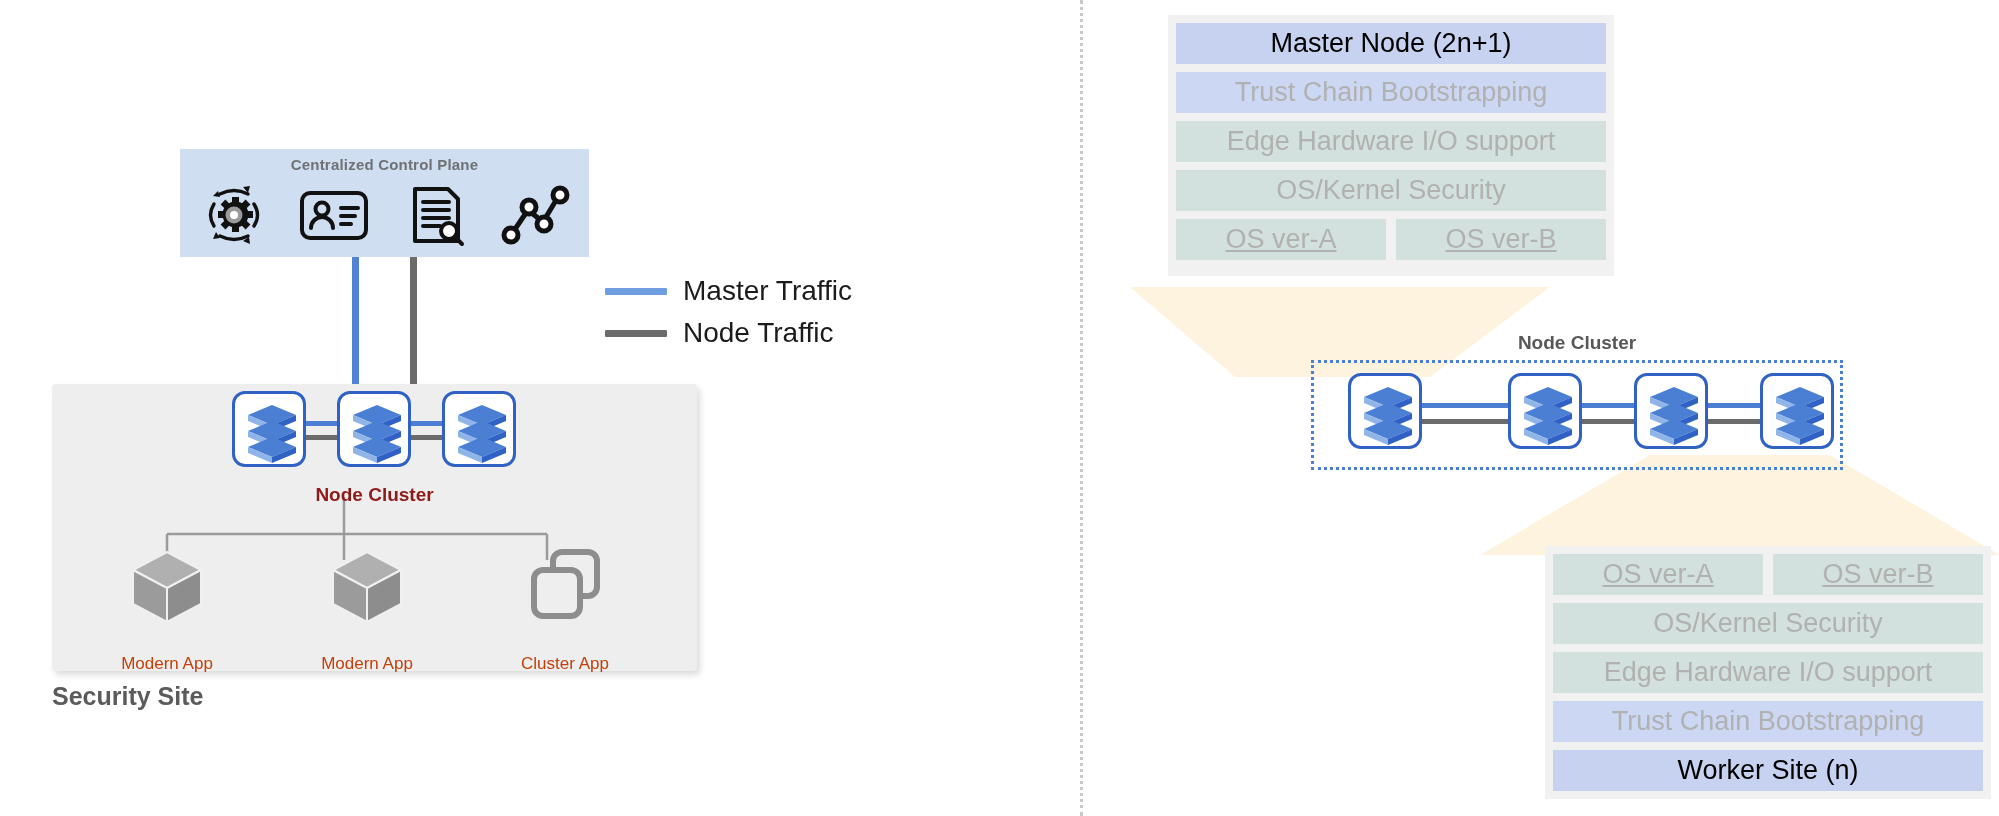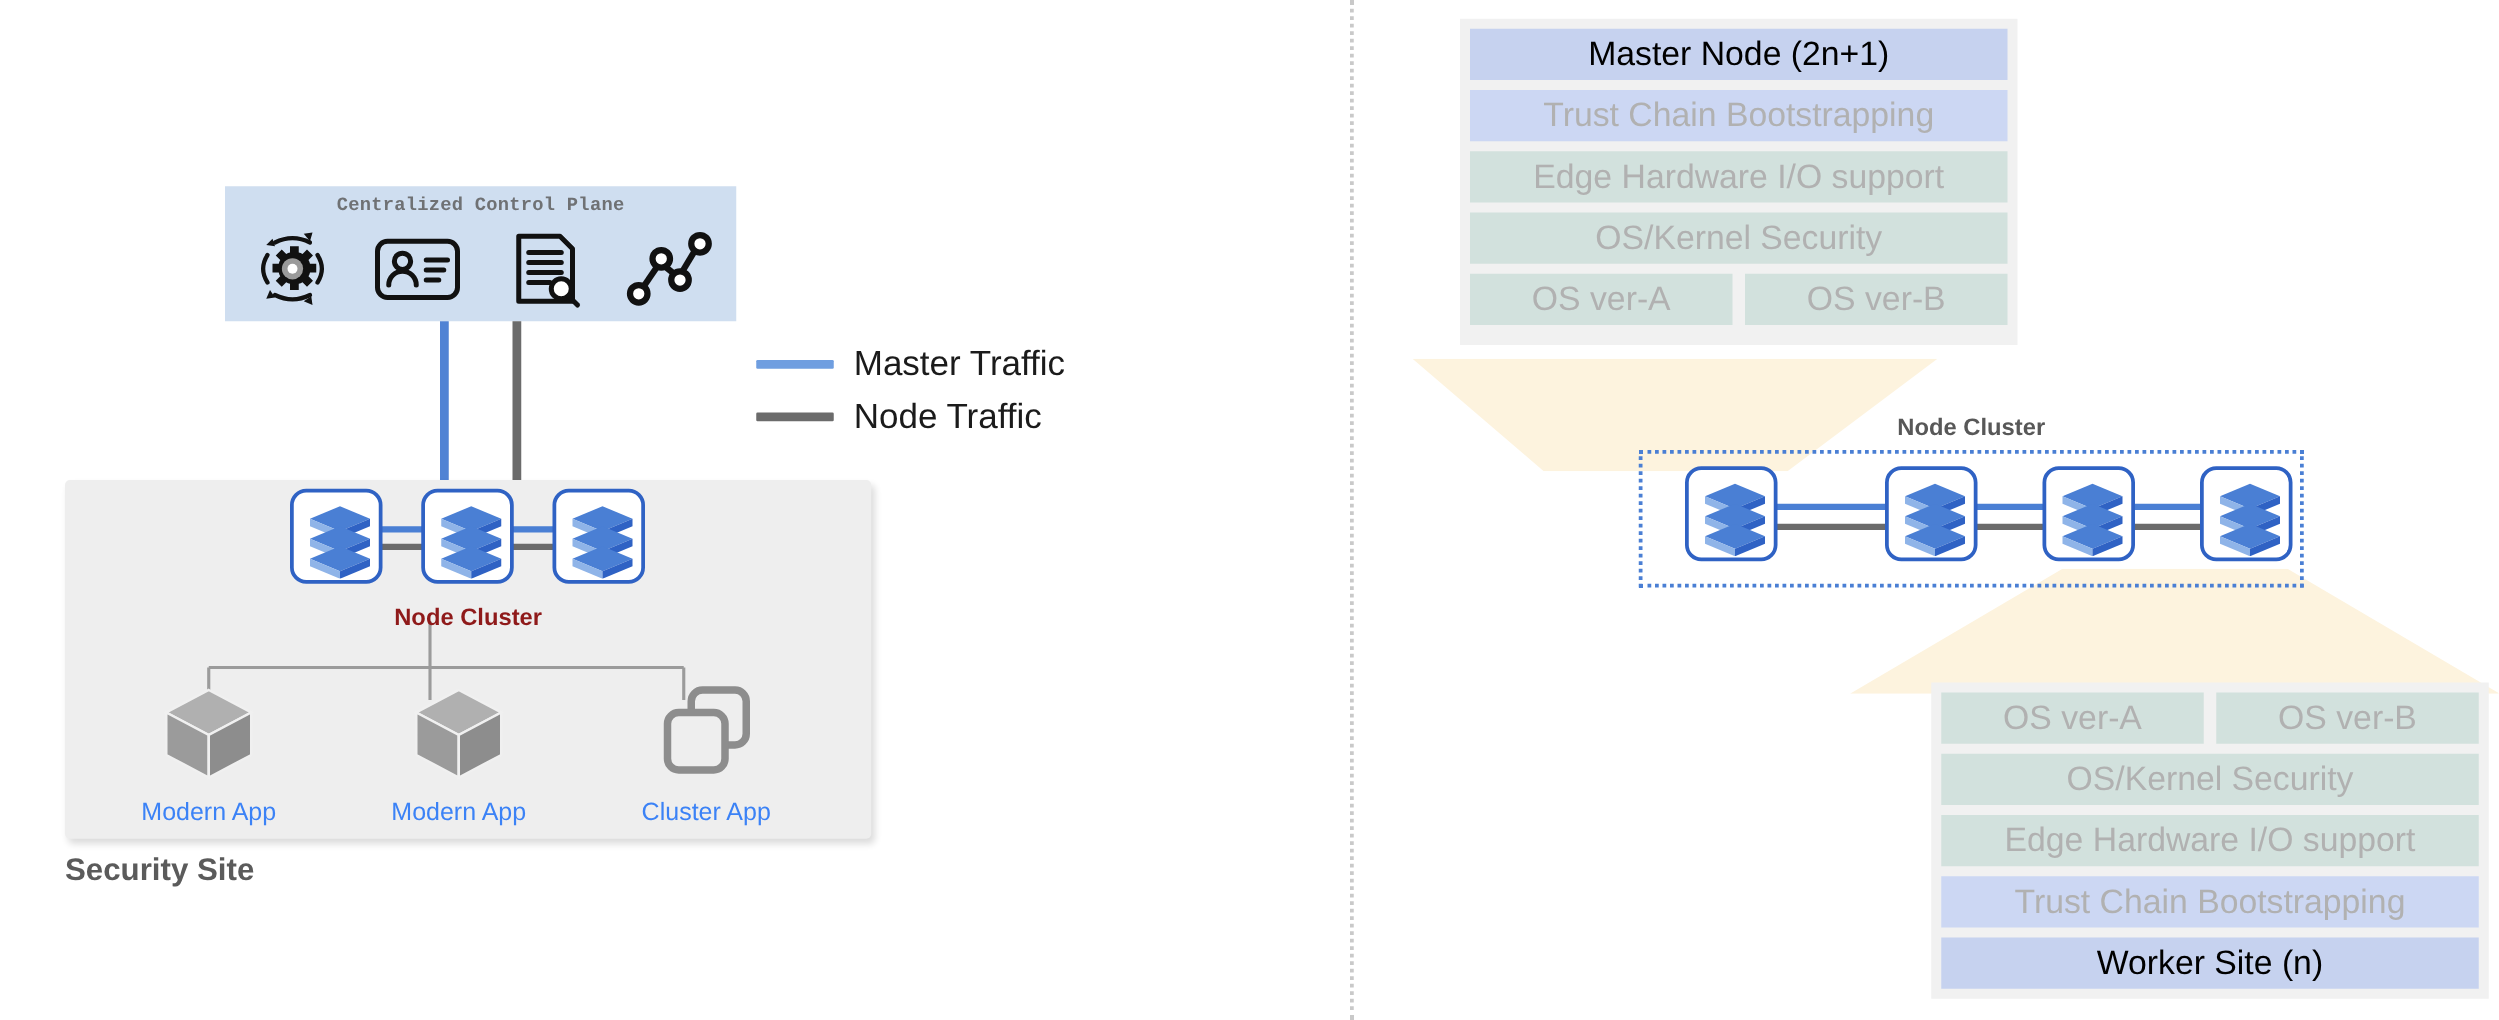--- a/index.html
+++ b/index.html
@@ -41,21 +41,20 @@
   .ccp-title {
     position: absolute;
     left: 0;
     top: 7px;
     width: 409px;
     text-align: center;
     font-size: 15px;
     font-weight: bold;
     color: #6f7174;
     letter-spacing: .2px;
-    font-family: Liberation Mono, monospace;
   }
   .ccp-icons {
     position: absolute;
     left: 14px;
     top: 30px;
     width: 381px;
     height: 72px;
     display: flex;
     align-items: center;
     justify-content: space-between;
@@ -164,23 +163,23 @@
   
   .tree { position: absolute; left: 52px; top: 384px; width: 645px; height: 287px; }
 
   
   .app {
     position: absolute;
     width: 150px;
     text-align: center;
   }
   .app-label {
-    font-size: 20px;
-    color: #3b82f6;
-    margin-top: 6px;
+    font-size: 17px;
+    color: #c2410c;
+    margin-top: 22px;
   }
   .app.a0 { left: 92px;  top: 546px; }
   .app.a1 { left: 292px; top: 546px; }
   .app.a2 { left: 490px; top: 546px; }
 
   
 
   
   .funnel { position: absolute; }
 
@@ -198,21 +197,21 @@
     align-items: center;
     justify-content: center;
     font-size: 27px;
     box-sizing: border-box;
   }
   .layer:last-child { margin-bottom: 0; }
   .layer.blue-strong { background: #c6d2ef; color: #000000; }
   .layer.blue-soft   { background: #ccd7f3; color: #b1b1b1; }
   .layer.teal        { background: #d2e1dd; color: #b1b1b1; }
   .layer-pair { display: flex; gap: 10px; height: 41px; margin-bottom: 8px; }
-  .layer-pair .layer { flex: 1; margin-bottom: 0; }
+  .layer-pair .layer { flex: 1; margin-bottom: 0; text-decoration: underline; }
 
   .master-stack { left: 1168px; top: 15px;  width: 446px; }
   .worker-stack { left: 1545px; top: 546px; width: 446px; }
 
   
   .rcluster-box {
     position: absolute;
     left: 1311px;
     top: 360px;
     width: 532px;

